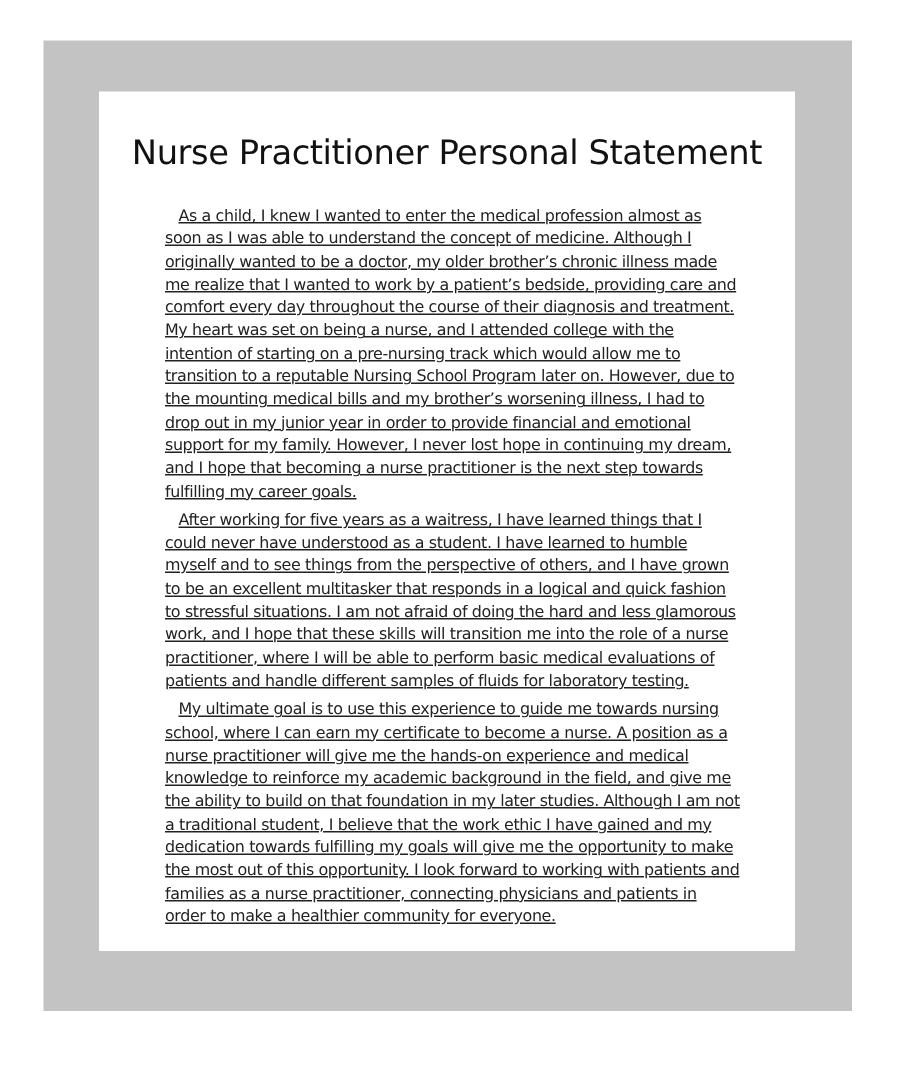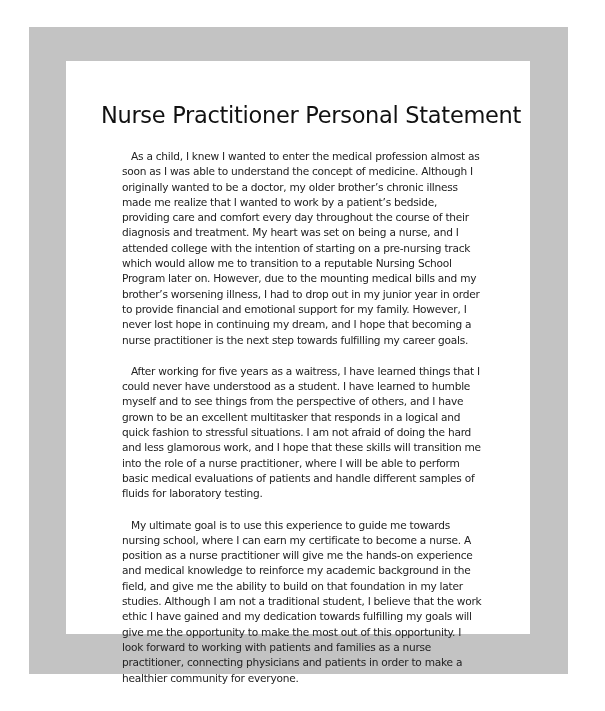--- a/index.html
+++ b/index.html
@@ -33,37 +33,38 @@
       position: absolute;
       left: 0;
       top: 28px;
       width: 100%;
       text-align: center;
       font-family: "DejaVu Sans", sans-serif;
       font-size: 22.5px;
       color: #111111;
       letter-spacing: -0.3px;
       white-space: nowrap;
-      margin: 13px;
+      margin: 0;
       font-weight: normal;
     }
     .body-text {
       position: absolute;
       left: 40px;
       top: 72px;
       width: 392px;
       font-family: "DejaVu Sans", sans-serif;
       font-size: 10.6px;
       line-height: 15.3px;
       color: #222222;
       letter-spacing: -0.25px;
     }
     .para {
-      margin: 16px;
+      margin: 4px;
       text-indent: 9px;
+      text-decoration: underline;
     }
   </style>
 </head>
 <body>
 
 <div class="frame"></div>
 
 <div class="page">
   <h1 class="title">Nurse Practitioner Personal Statement</h1>
   <div class="body-text">

